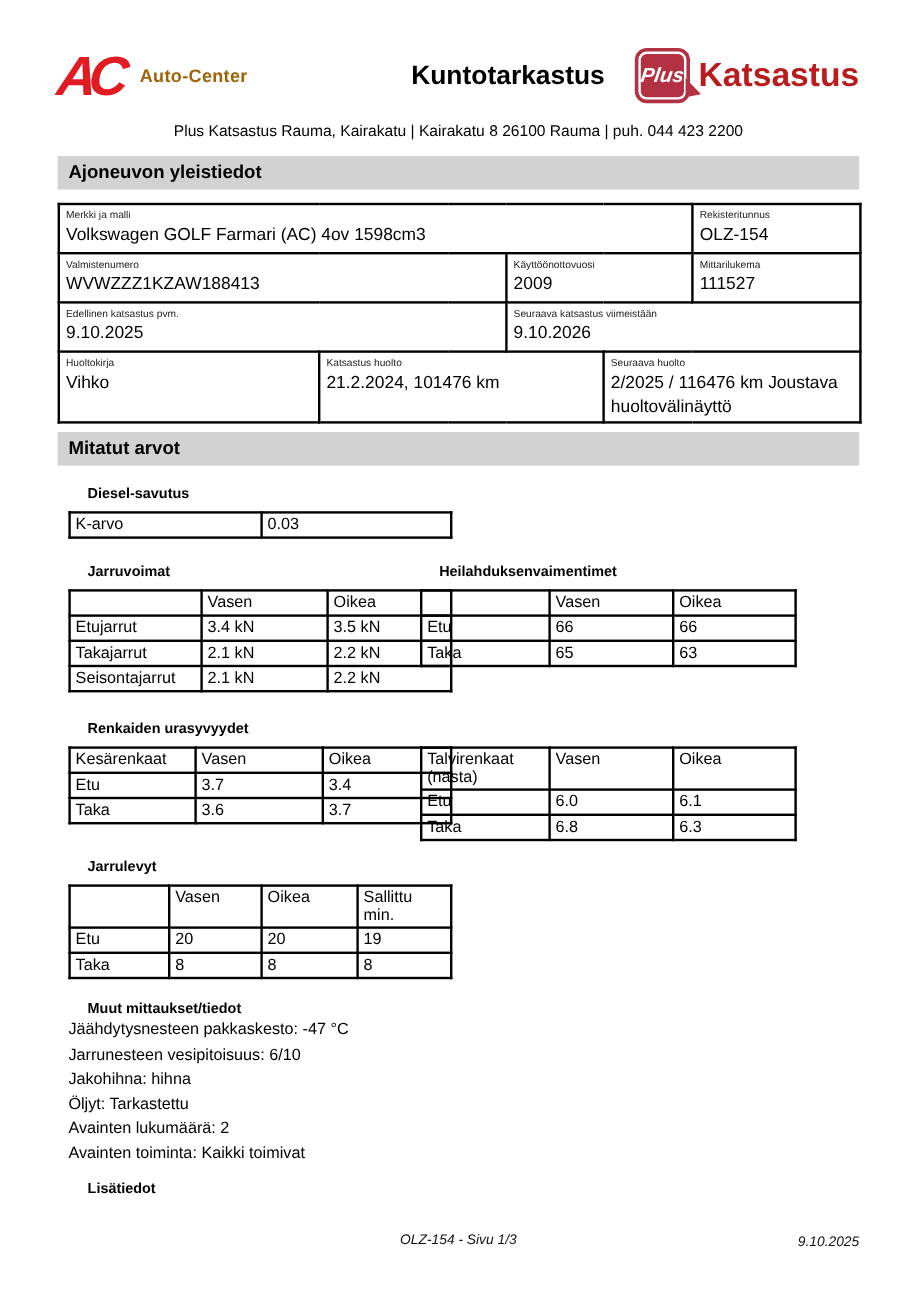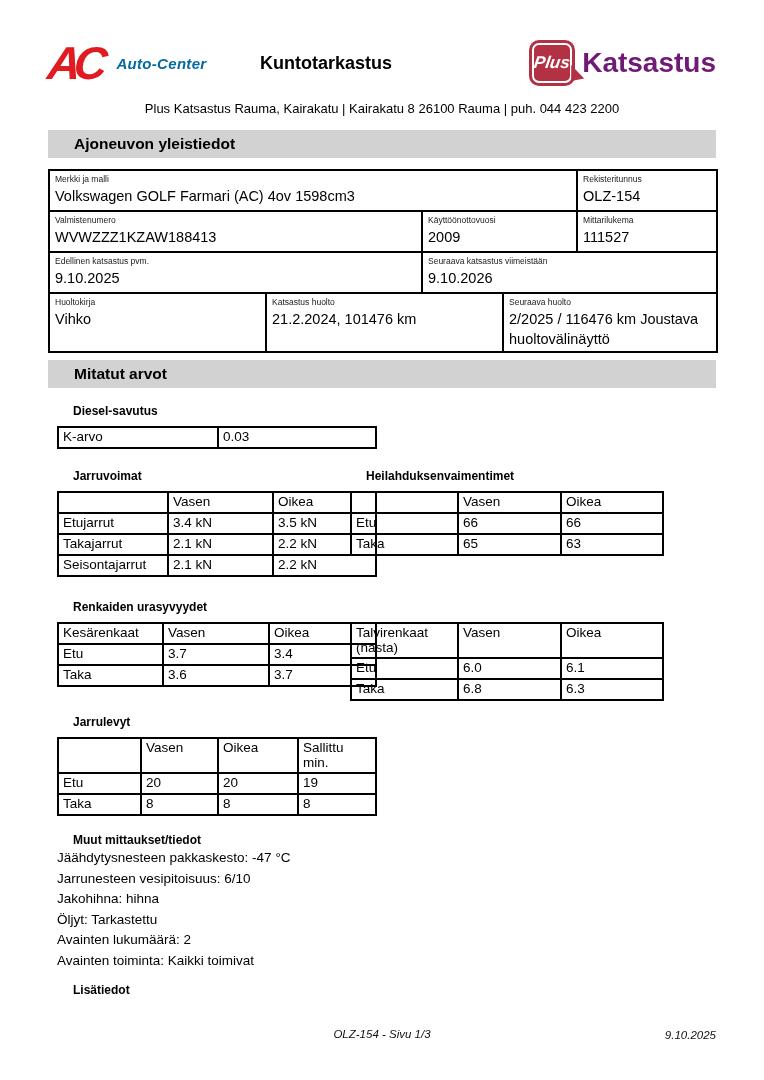--- a/index.html
+++ b/index.html
@@ -11,43 +11,43 @@
   .content { padding:34px 48px 0 48px; }
 
   
   .header { display:flex; align-items:center; height:58px; }
   .logo-ac { width:212px; display:flex; align-items:center; }
   .ac-mark {
     font-style:italic; font-weight:bold; font-size:46px; line-height:1;
     color:#e11b22; letter-spacing:-7px; transform:skewX(-6deg); padding-right:8px;
   }
   .ac-name {
-    font-style:italic; font-weight:bold; font-size:15px; color:#0369a1;
+    font-weight:bold; font-size:15px; color:#a16207;
     margin-left:8px; letter-spacing:.3px; white-space:nowrap;
   }
-  .doc-title { flex:1; text-align:left; font-size:18px; font-weight:bold; }
+  .doc-title { flex:1; text-align:right; font-size:22px; font-weight:bold; }
   .logo-plus { width:212px; display:flex; align-items:center; justify-content:flex-end; }
   .plus-badge { position:relative; width:46px; height:46px; background:#b23243; border-radius:10px; padding:3px; }
   .plus-inner {
     width:40px; height:40px; border:2px solid #fff; border-radius:7px;
     display:flex; align-items:center; justify-content:center;
   }
   .plus-word { color:#fff; font-style:italic; font-weight:bold; font-size:17px; transform:skewX(-8deg); }
   .plus-tail {
     position:absolute; right:-9px; bottom:5px; width:13px; height:16px;
     background:#b23243; clip-path:polygon(0 0, 100% 85%, 0 100%);
   }
-  .katsastus-word { font-size:28px; font-weight:bold; color:#701a75; margin-left:7px; }
+  .katsastus-word { font-size:28px; font-weight:bold; color:#b91c1c; margin-left:7px; }
 
   .address { text-align:center; font-size:13px; margin-top:9px; }
 
   
   .sbar {
     height:28px; background:#d2d2d2; font-weight:bold; font-size:15.5px;
-    line-height:28px; padding-left:26px;
+    line-height:28px; padding-left:9px;
   }
   .sbar1 { margin-top:14px; }
   .sbar2 { margin-top:7px; }
 
   
   .itable { border-collapse:collapse; width:668px; table-layout:fixed; margin-top:11px; }
   .itable td { border:2px solid #000; vertical-align:top; padding:3px 5px 2px 5px; }
   .itable tr.r td { height:41px; }
   .itable tr.rl td { height:57px; }
   .cl { font-size:8.5px; color:#1a1a1a; margin-bottom:3px; }

